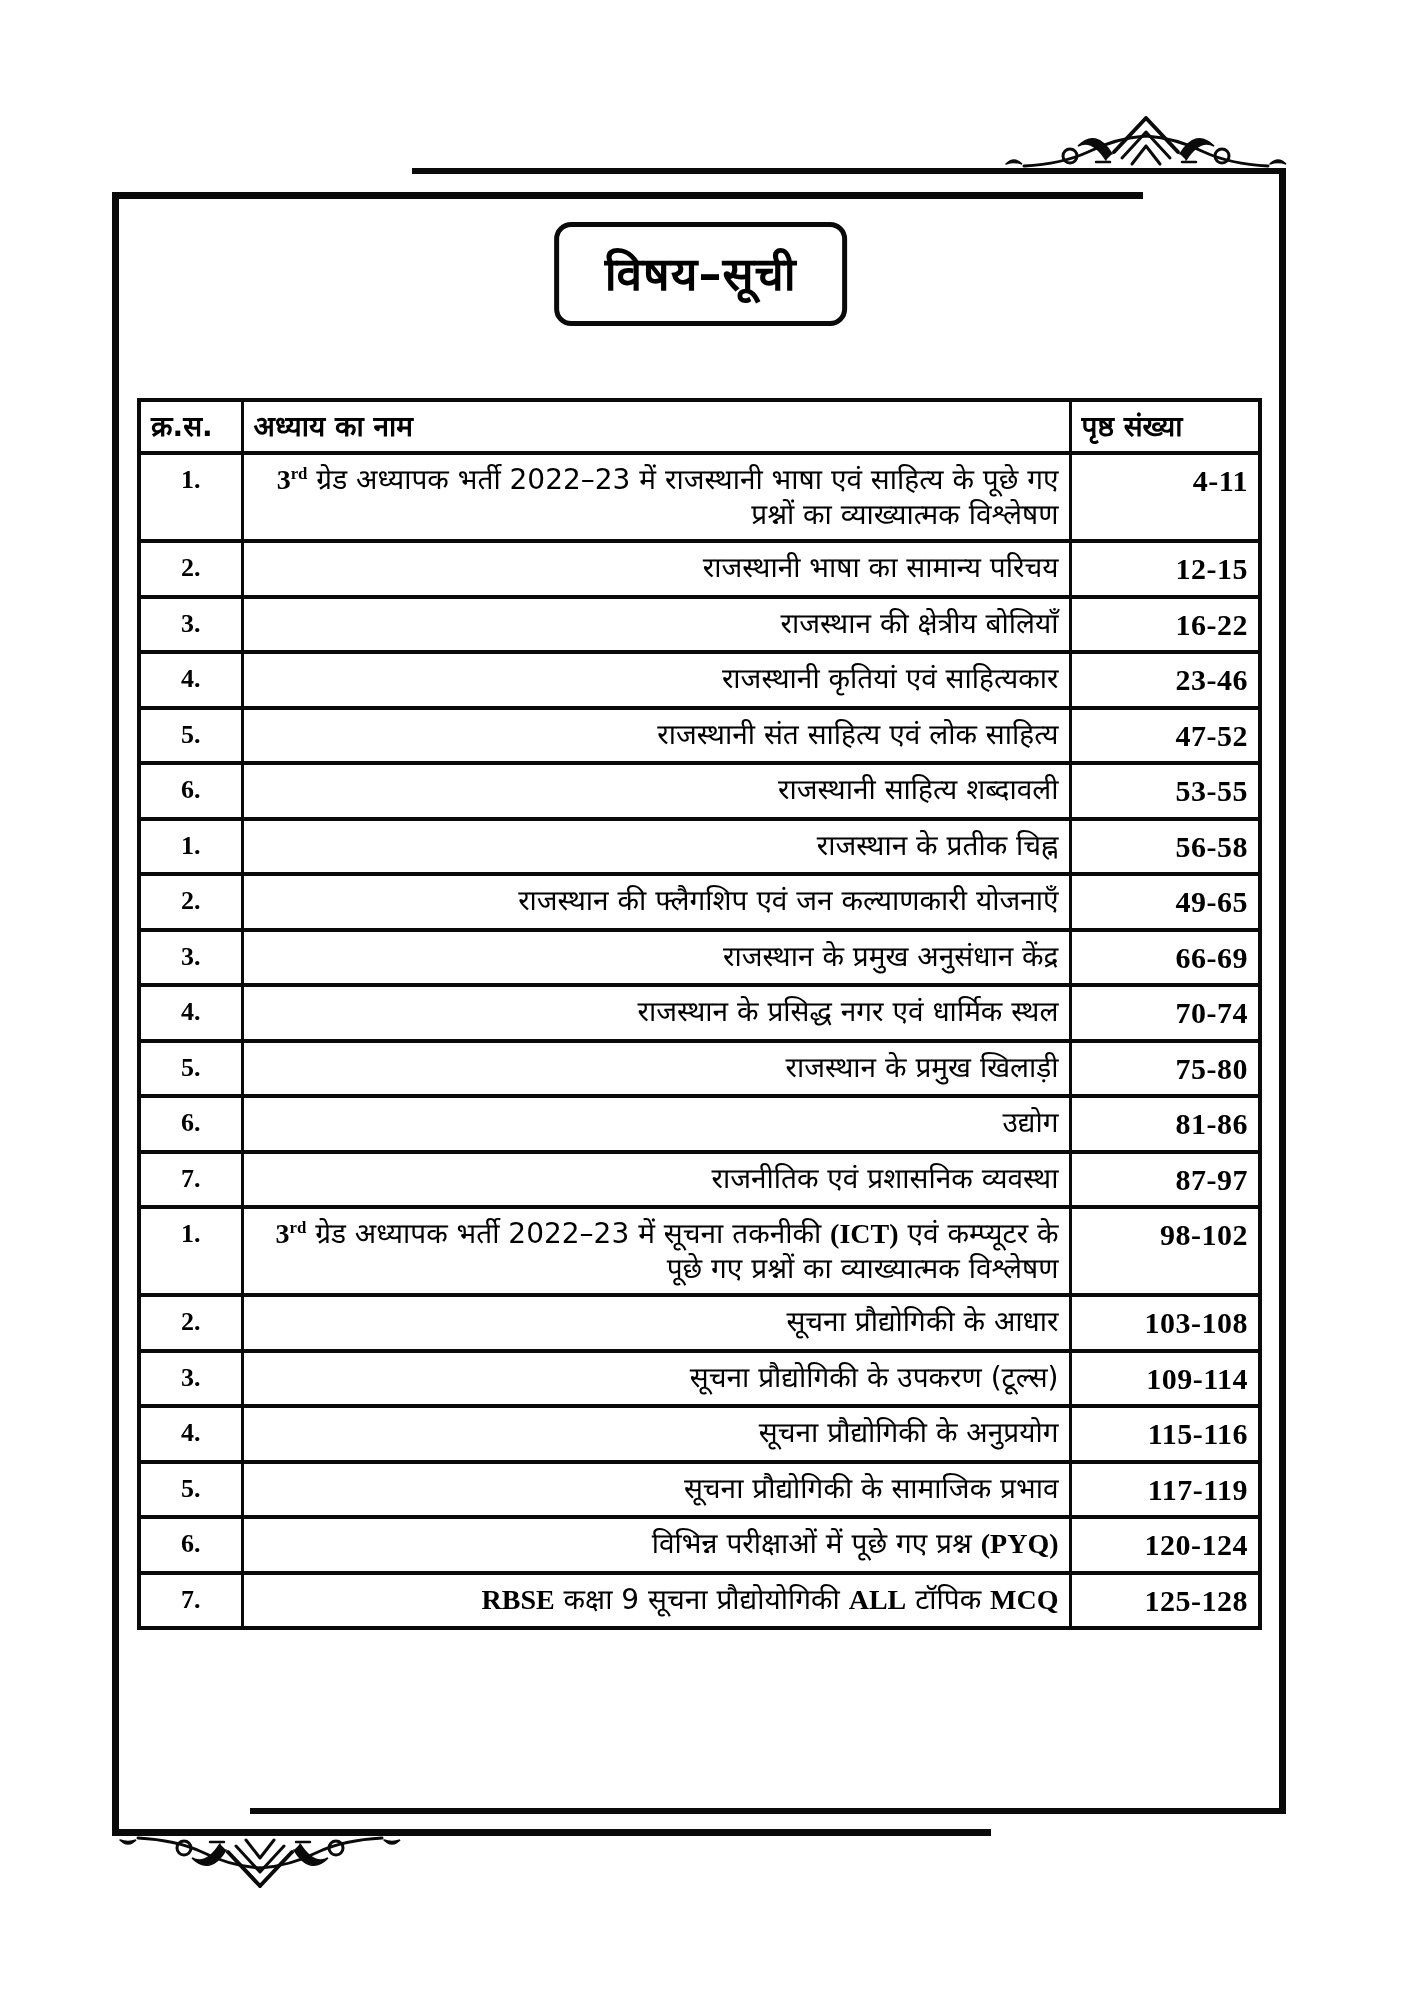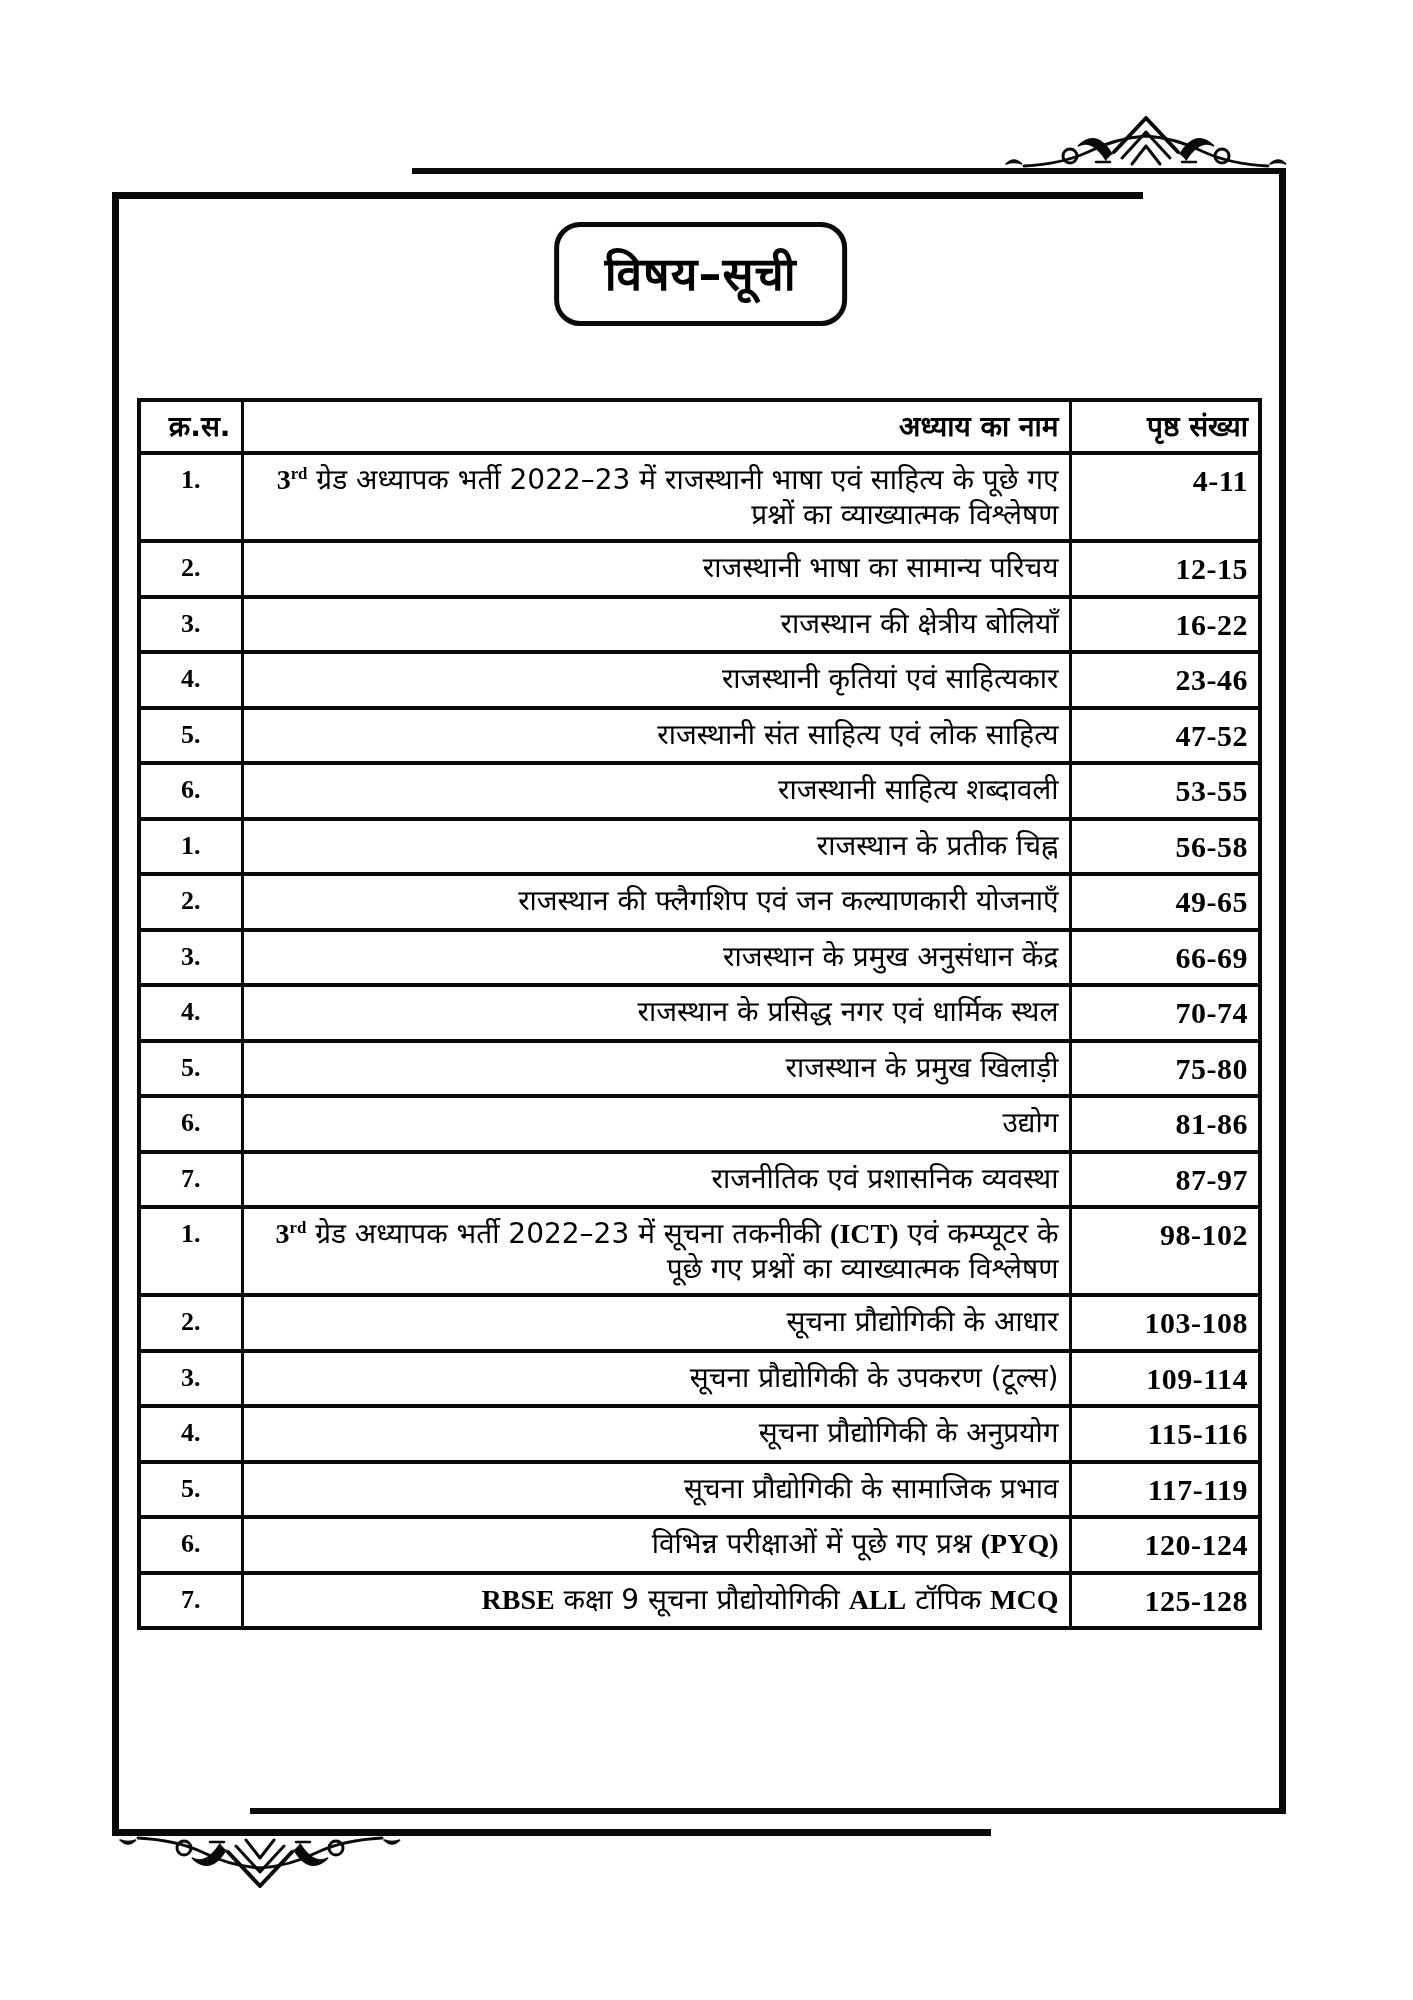--- a/index.html
+++ b/index.html
@@ -24,21 +24,21 @@
   .ornament{position:absolute;}
   .ornament svg{display:block;width:100%;height:100%;}
   .orn-top{left:1000px;top:114px;width:292px;height:56px;}
   .orn-bottom{left:114px;top:1834px;width:292px;height:56px;transform:scale(1,-1);}
 
   
   .title-box{
     position:absolute;
     top:222px;left:50%;transform:translateX(-52%);
     border:5px solid #0a0a0a;
-    border-radius:26px;
+    border-radius:17px;
     padding:14px 46px 18px 46px;
     background:#fff;
   }
   .title-box h1{
     margin:0;
     font-size:46px;
     font-weight:bold;
     letter-spacing:1px;
     white-space:nowrap;
   }
@@ -57,21 +57,21 @@
   .toc-table th,.toc-table td{
     border:3px solid #0a0a0a;
     border-top-width:4px;
     border-bottom-width:4px;
     padding:7px 10px;
     vertical-align:top;
     line-height:1.25;
   }
   .toc-table{border:4px solid #0a0a0a;}
   thead th{
-    font-size:28px;font-weight:bold;text-align:right;
+    font-size:28px;font-weight:bold;text-align:left;
     padding-top:10px;padding-bottom:12px;background:#fff;
   }
   .band-row td{
     background:var(--band,#d9d9d9);
     text-align:center;
     font-size:29px;font-weight:bold;
     padding-top:5px;padding-bottom:7px;
   }
   td.serial-cell{
     text-align:center;

